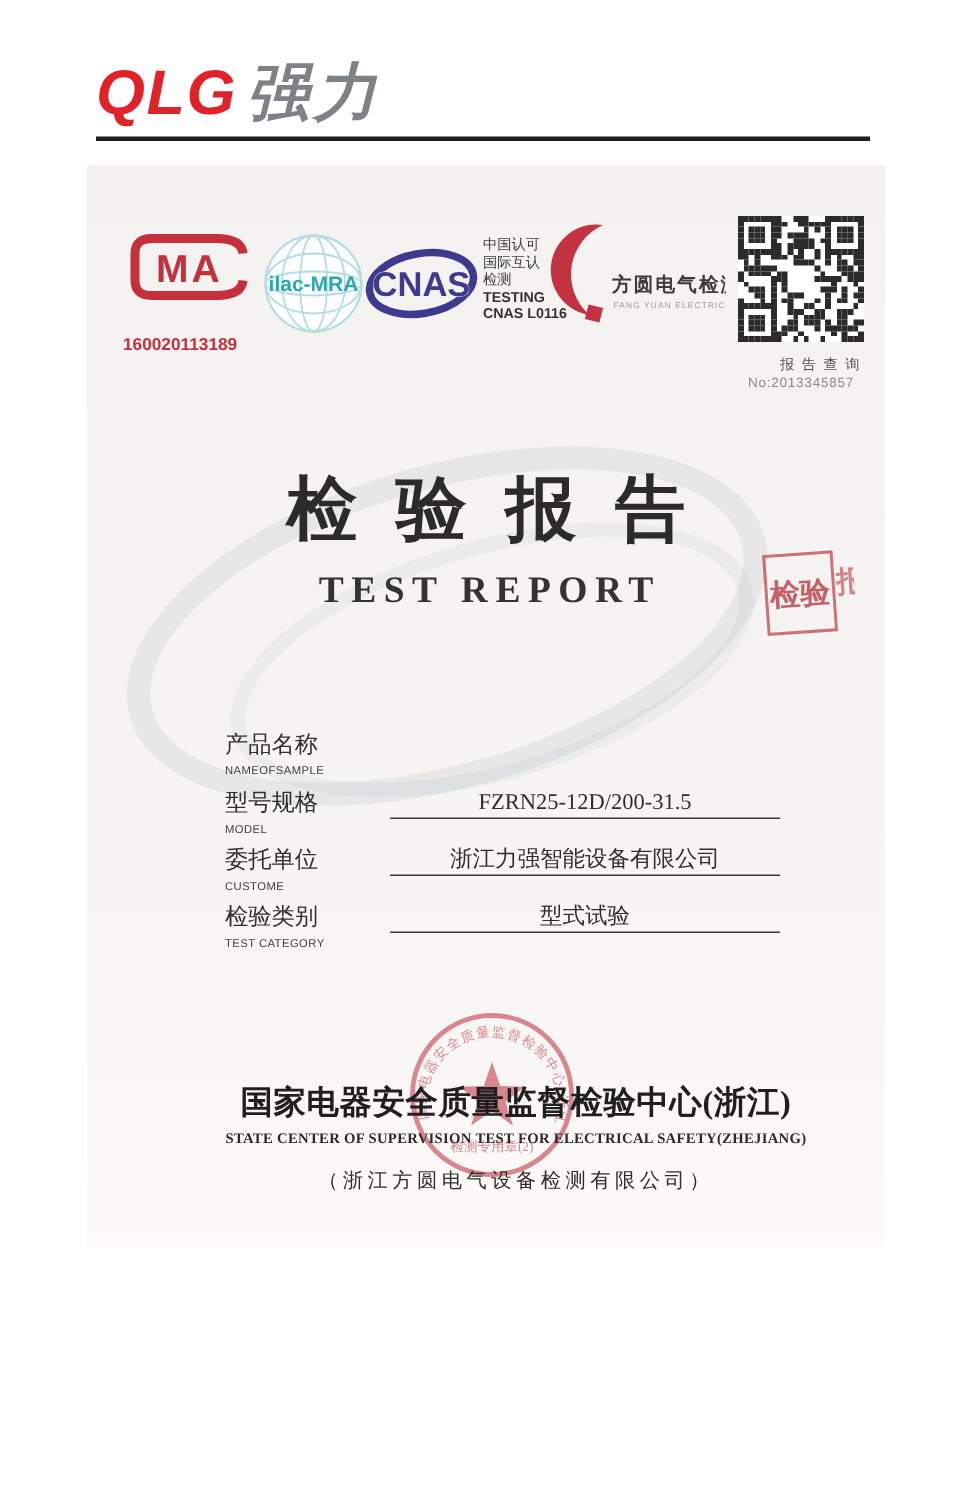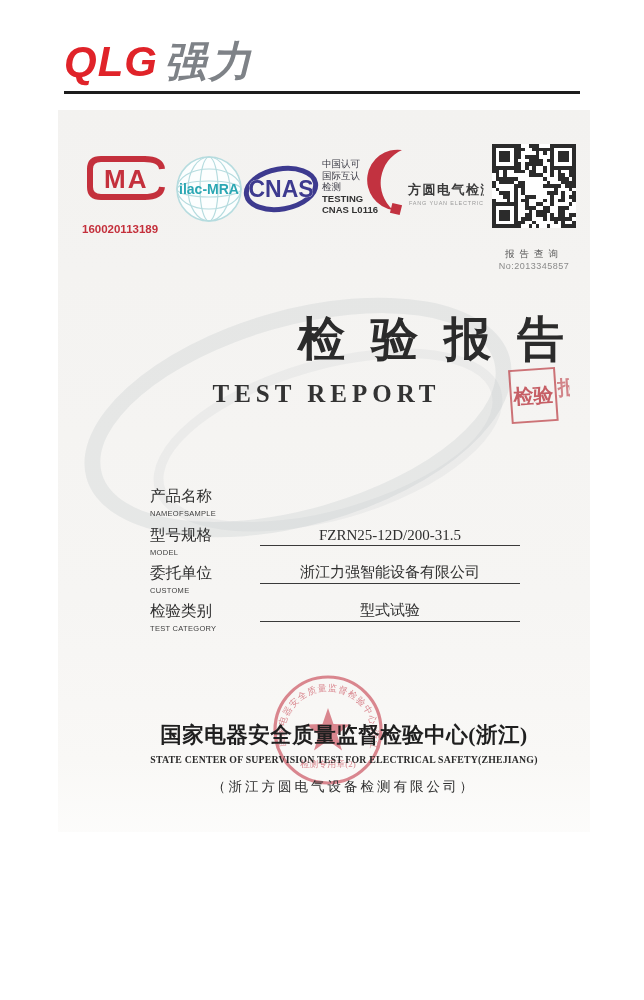--- a/index.html
+++ b/index.html
@@ -33,25 +33,25 @@
   .ilac { position:absolute; left:116px; top:44px; }
   .cnasblock { position:absolute; left:184px; top:54px; }
   .cnastext { position:absolute; left:264px; top:48px; font-family:"Liberation Sans",sans-serif; color:#3c3c46; font-size:9.5px; line-height:11.5px; white-space:nowrap; }
   .cnastext .b { font-weight:bold; color:#333; }
   .fy { position:absolute; left:308px; top:36px; }
   .qrbox { position:absolute; left:432px; top:34px; width:88px; text-align:center; }
   .qr { width:84px; height:84px; margin:0 auto; background:#fff; display:grid;
         grid-template-columns:repeat(23,1fr); grid-template-rows:repeat(23,1fr); }
   .qr i { display:block; }
   .qr i.d { background:#2b2b2b; }
-  .qr-cap { font-size:9.5px; color:#555; letter-spacing:5px; margin-top:20px; font-family:"Liberation Sans",sans-serif; }
+  .qr-cap { font-size:9.5px; color:#555; letter-spacing:5px; margin-top:9px; font-family:"Liberation Sans",sans-serif;text-align:right; }
   .qr-no  { font-size:9px; color:#8a8a8a; letter-spacing:0.5px; font-family:"Liberation Sans",sans-serif; }
 
   
-  .title-cn { position:absolute; left:0; top:198px; width:100%; text-align:right;
+  .title-cn { position:absolute; left:0; top:198px; width:100%; text-align:center;
               font-size:47px; font-weight:bold; color:#2b2b2b; letter-spacing:26px; text-indent:26px; }
   .title-en { position:absolute; left:0; top:270px; width:100%; text-align:center;
               font-size:25px; font-weight:bold; color:#333; letter-spacing:5px; text-indent:5px; }
 
   
   .side-stamp { position:absolute; left:452px; top:258px; width:60px; height:58px;
                 transform:rotate(-4deg); color:rgba(186,58,66,0.80); }
   .side-stamp .box { position:absolute; left:0; top:0; width:47px; height:54px;
                 border:2.5px solid rgba(186,58,66,0.70); display:flex; align-items:center; justify-content:center;
                 font-size:20px; font-weight:bold; overflow:hidden; white-space:nowrap; letter-spacing:0; }

